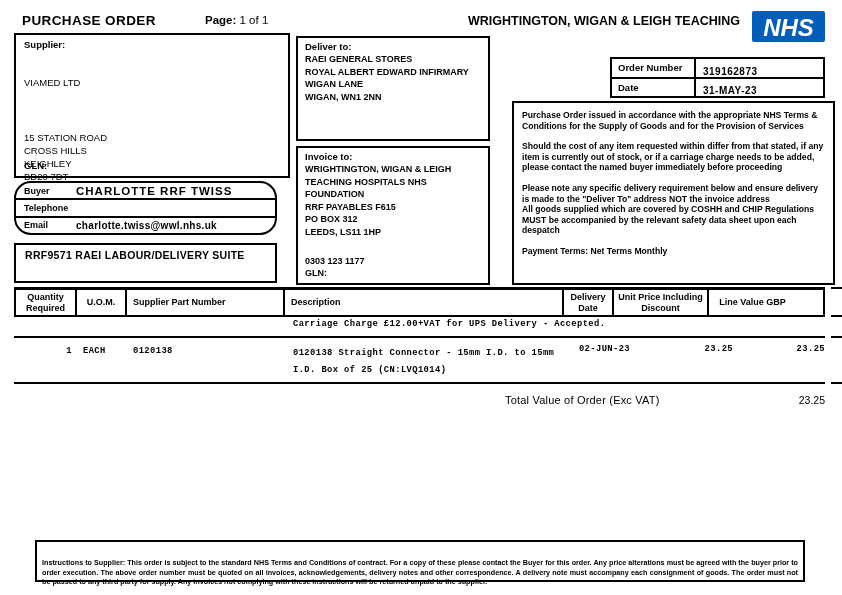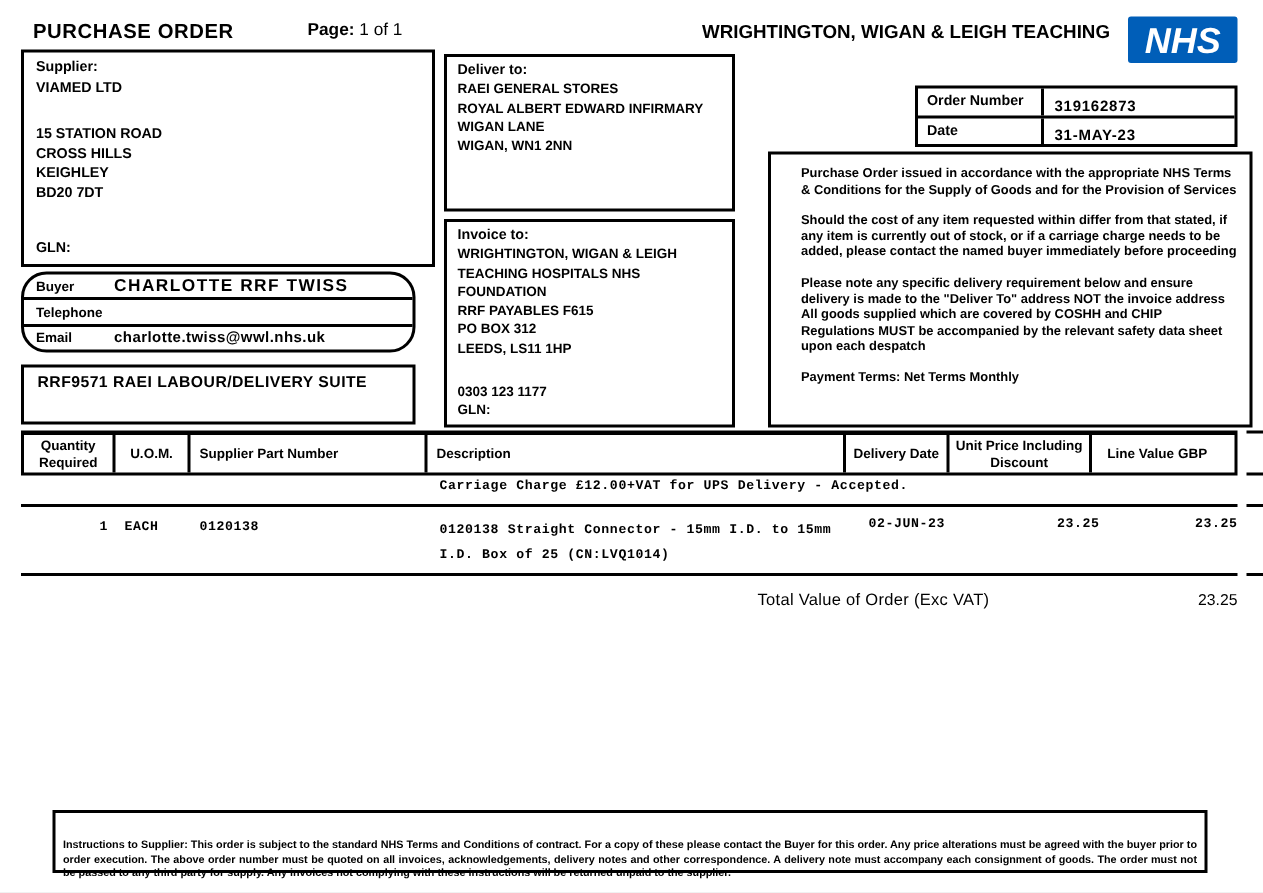--- a/index.html
+++ b/index.html
@@ -12,35 +12,35 @@
   .box{position:absolute;border:2px solid #000;box-sizing:border-box;}
   .b{font-weight:bold;}
   .title{font-size:13.5px;font-weight:bold;letter-spacing:.4px;}
   .trust{font-size:12.5px;font-weight:bold;text-align:right;}
   .nhs-logo{
     position:absolute;background:#005EB8;color:#fff;display:flex;
     align-items:flex-end;justify-content:center;font-weight:bold;font-style:italic;
     font-size:24px;letter-spacing:0px;border-radius:2px;
   }
   .lbl{font-size:9.5px;font-weight:bold;}
-  .addr{font-size:9.5px;font-weight:bold;line-height:13px;}
+  .addr{font-size:9.5px;font-weight:normal;line-height:13px;margin-top:24px;}
   .addr-sm{font-size:9px;font-weight:bold;line-height:12.5px;}
   .gln{position:absolute;left:8px;bottom:5px;font-size:9.5px;font-weight:bold;}
   .brow{display:flex;align-items:center;border-bottom:2px solid #000;box-sizing:border-box;}
   .brow:last-child{border-bottom:none;}
   .brow .k{width:52px;padding-left:8px;font-size:9px;font-weight:bold;flex:none;}
   .buyer-name{font-size:11.5px;font-weight:bold;letter-spacing:1px;}
   .email-val{font-size:10px;font-weight:bold;letter-spacing:.3px;}
   .ordtbl{display:flex;flex-direction:column;}
   .ordrow{display:flex;flex:1;align-items:flex-end;border-bottom:2px solid #000;box-sizing:border-box;}
   .ordrow:last-child{border-bottom:none;}
   .ordrow .k{width:84px;flex:none;border-right:2px solid #000;align-self:stretch;display:flex;align-items:center;padding-left:6px;font-size:9.5px;font-weight:bold;box-sizing:border-box;}
   .ordrow .v{padding-left:7px;font-size:10px;font-weight:bold;letter-spacing:.5px;}
   .terms{font-size:8.6px;font-weight:bold;line-height:10.6px;padding:7px 8px;}
-  .terms p{margin:0 0 10px 12px;}
+  .terms p{margin:0 0 10px 0;}
   .terms p.nogap{margin-bottom:0;}
   .thead{display:flex;border:2px solid #000;border-top:3px solid #000;box-sizing:border-box;}
   .th{border-right:2px solid #000;box-sizing:border-box;font-size:9px;font-weight:bold;
       display:flex;align-items:center;justify-content:center;text-align:center;line-height:10.5px;padding:1px 2px;}
   .th:last-child{border-right:none;}
   .th.left{justify-content:flex-start;text-align:left;padding-left:6px;}
   .mono{font-family:"Liberation Mono","DejaVu Sans Mono",monospace;font-size:8.8px;font-weight:bold;letter-spacing:.4px;white-space:nowrap;}
   .hline{position:absolute;background:#000;height:2px;}
   .total-lbl{font-size:11px;font-weight:normal;letter-spacing:.2px;}
   .total-val{font-size:10.5px;font-weight:normal;text-align:right;}
@@ -137,21 +137,21 @@
     <p class="nogap">Please note any specific delivery requirement below and ensure delivery is made to the "Deliver To" address NOT the invoice address</p>
     <p>All goods supplied which are covered by COSHH and CHIP Regulations MUST be accompanied by the relevant safety data sheet upon each despatch</p>
     <p>Payment Terms: Net Terms Monthly</p>
   </div>
 
   <div class="abs thead" style="left:14px;top:287px;width:811px;height:30px;">
     <div class="th" style="width:61px;">Quantity Required</div>
     <div class="th" style="width:50px;">U.O.M.</div>
     <div class="th left" style="width:158px;">Supplier Part Number</div>
     <div class="th left" style="width:279px;">Description</div>
-    <div class="th" style="width:69px;">Delivery Date</div>
+    <div class="th" style="width:50px;">Delivery Date</div>
     <div class="th" style="width:95px;">Unit Price Including Discount</div>
     <div class="th" style="width:87px;">Line Value GBP</div>
   </div>
 
   <div class="abs mono" style="left:293px;top:319px;">Carriage Charge £12.00+VAT for UPS Delivery - Accepted.</div>
   <div class="hline" style="left:14px;top:336px;width:811px;"></div>
 
   <div class="abs mono right" style="left:14px;top:346px;width:58px;">1</div>
   <div class="abs mono" style="left:83px;top:346px;">EACH</div>
   <div class="abs mono" style="left:133px;top:346px;">0120138</div>

